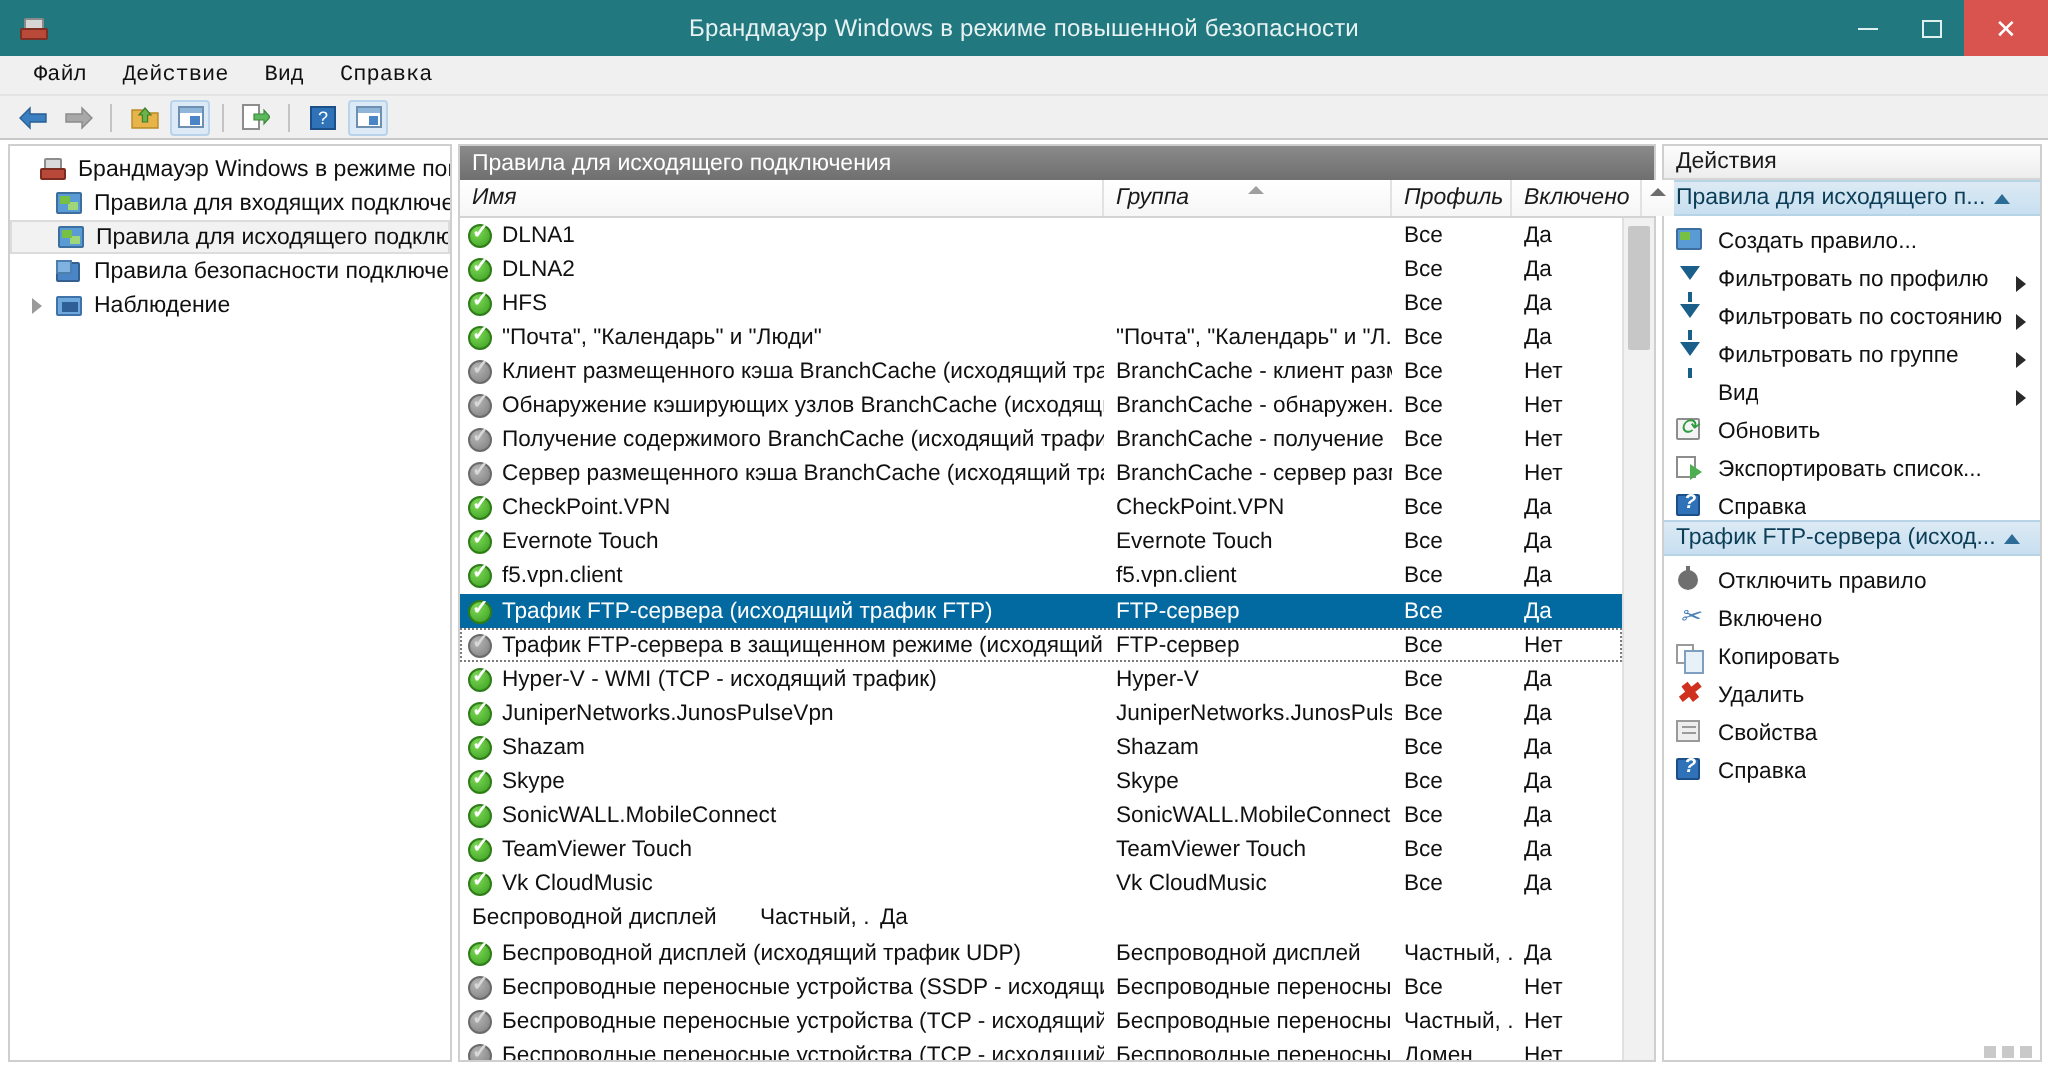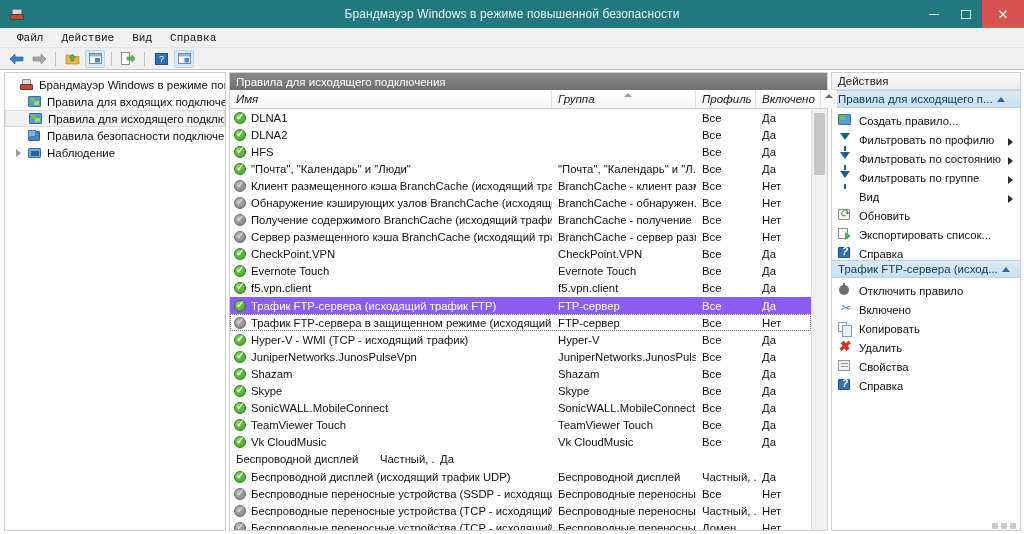--- a/index.html
+++ b/index.html
@@ -155,21 +155,21 @@
     display: flex; align-items: flex-start; justify-content: center; padding-left: 0;
   }
   .chev-up { width:0;height:0;border-bottom:4px solid #6d6d6d;border-left:4px solid transparent;border-right:4px solid transparent; margin-top:4px;}
 
   .list-body { flex: 1 1 auto; display: flex; min-height: 0; }
   .rows { flex: 1 1 auto; min-width: 0; overflow: hidden; }
   .row {
     height: 17.1px; display: flex; align-items: center;
     font-size: 11.3px; color: #111111; white-space: nowrap;
   }
-  .row.sel { background: #8b5cf6; color: #ffffff; }
+  .row.sel { background: #0369a1; color: #ffffff; }
   .row.focus { outline: 1px dotted #7a7a7a; outline-offset: -1px; }
   .cell { overflow: hidden; padding-left: 6px; white-space: nowrap; text-overflow: clip; }
   .c-name { width: 322px; flex: 0 0 322px; display: flex; align-items: center; padding-left: 4px; }
   .c-group { width: 144px; flex: 0 0 144px; }
   .c-profile { width: 60px; flex: 0 0 60px; }
   .c-enabled { width: 65px; flex: 0 0 65px; }
   .st-ico { width: 12px; height: 12px; border-radius: 50%; flex: 0 0 12px; margin-right: 5px; position: relative; }
   .st-on { background: radial-gradient(circle at 35% 30%, #7ed957, #3a9d1f); border: 1px solid #2e7d18; }
   .st-on:after {
     content: "✓"; position: absolute; left: 1px; top: -2px;

